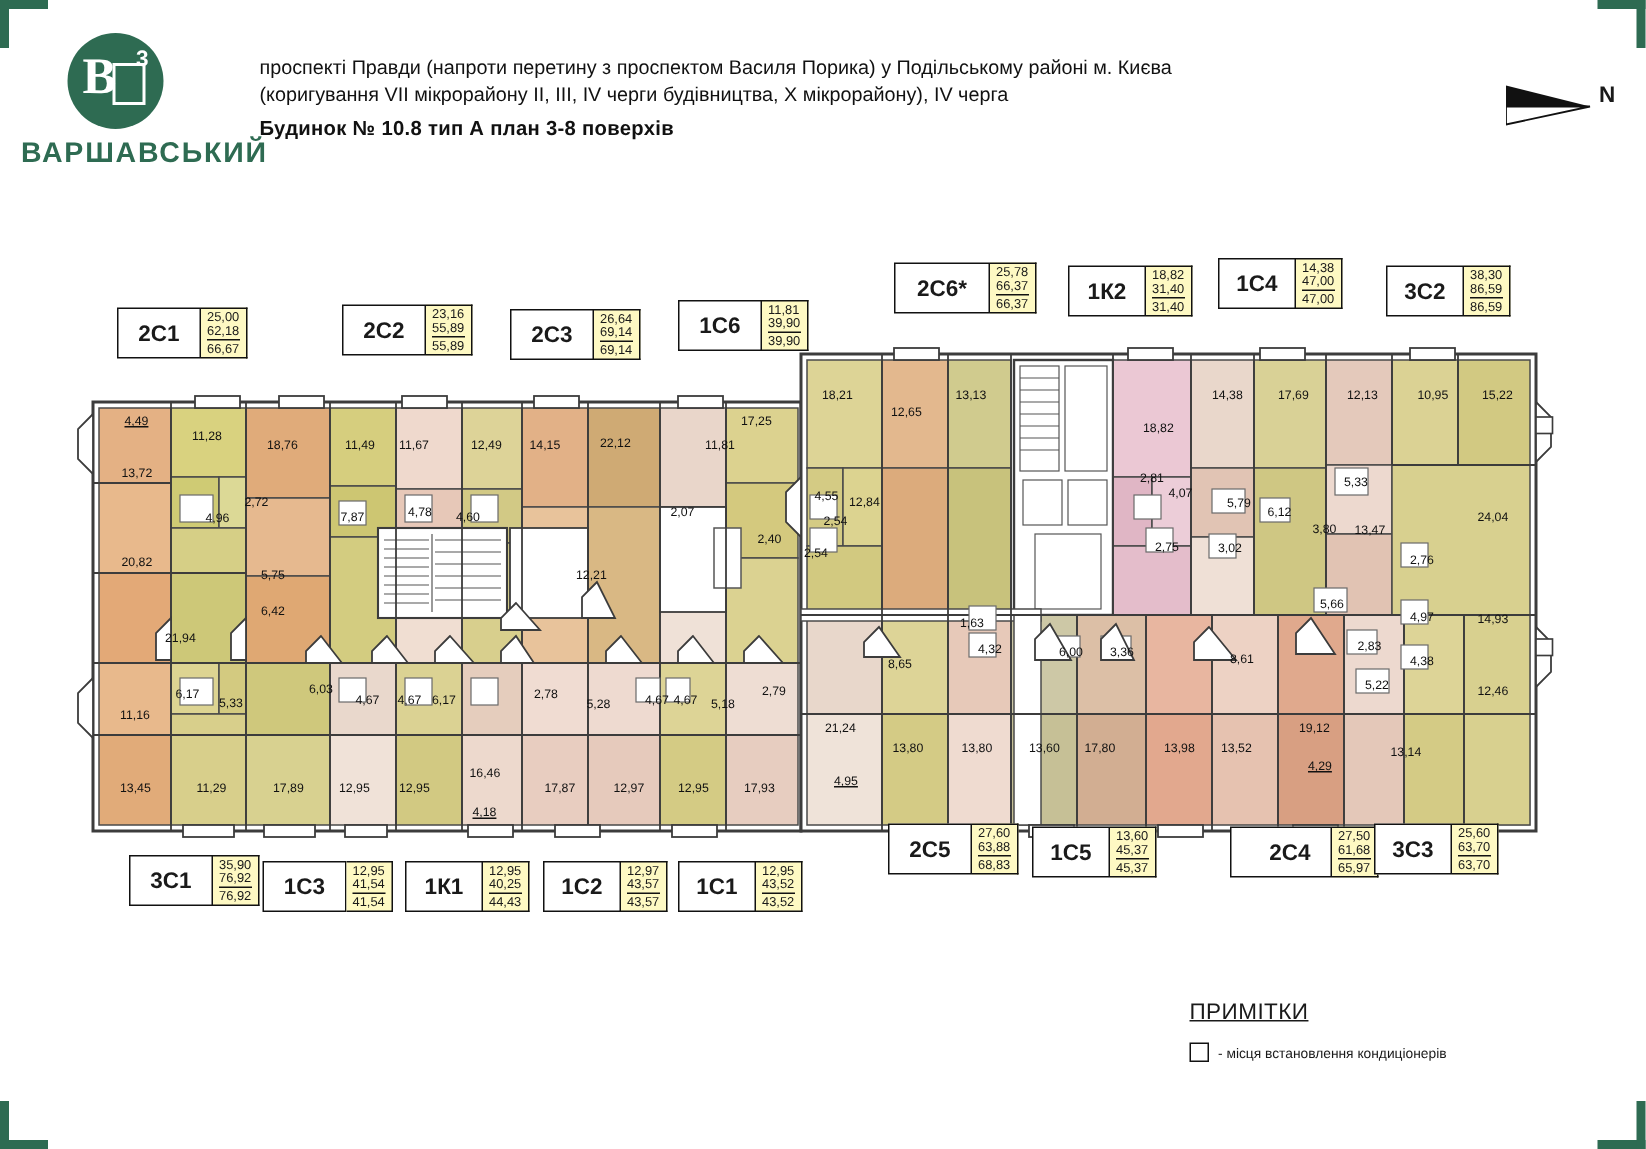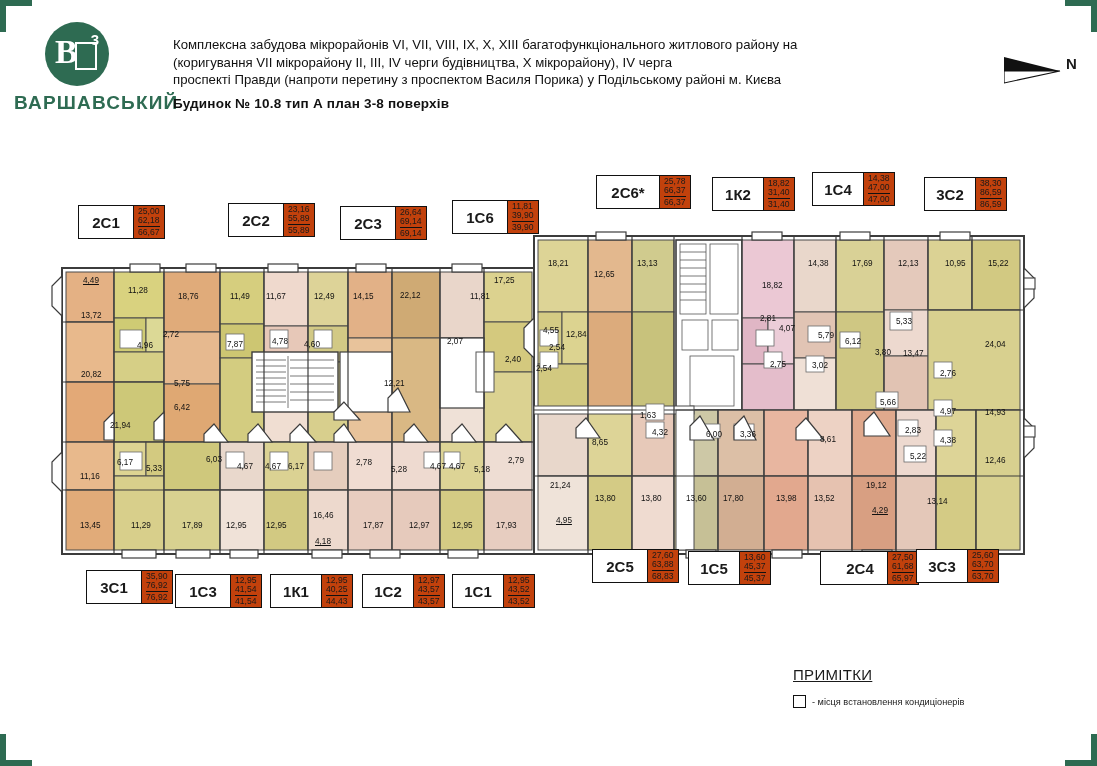--- a/index.html
+++ b/index.html
@@ -23,21 +23,21 @@
   .north svg { position:absolute; left:0; top:0; }
   .north .nlab { position:absolute; left:62px; top:0px; font-size:15px; font-weight:bold; }
 
   
   #plan { position:absolute; left:0; top:0; width:1097px; height:766px; }
 
   
   .aptlab { position:absolute; display:flex; align-items:stretch; }
   .aptlab .code { border:1.3px solid #111; background:#fff; padding:0 5px; display:flex; align-items:center; justify-content:center;
                   font-size:15px; font-weight:bold; line-height:1; min-width:34px; }
-  .aptlab .nums { border:1.3px solid #111; border-left:none; background:#c2410c; padding:1px 4px 1px 4px; display:flex; flex-direction:column; justify-content:center; }
+  .aptlab .nums { border:1.3px solid #111; border-left:none; background:#fef9c3; padding:1px 4px 1px 4px; display:flex; flex-direction:column; justify-content:center; }
   .aptlab .nums span { font-size:8.6px; line-height:9.4px; display:block; text-align:left; letter-spacing:0; }
   .aptlab .nums .sep { border-top:1px solid #111; height:0; margin:0.5px 0; }
 
   
   .dim { position:absolute; font-size:8.2px; color:#111; white-space:nowrap; }
   .dim.u { text-decoration:underline; }
 
   
   .notes { position:absolute; left:793px; top:666px; width:260px; }
   .notes .t { font-size:15px; text-decoration:underline; letter-spacing:.3px; }
@@ -63,23 +63,22 @@
 <div class="logo">
   <div class="logo-circle">
     <span class="b">В</span>
     <span class="sqr"></span>
     <span class="num">3</span>
   </div>
   <div class="logo-text">ВАРШАВСЬКИЙ</div>
 </div>
 
 <div class="hdr">
-  <div class="l">Комплексна забудова мікрорайонів VI, VII, VIII, IX, X, XIII багатофункціонального житлового району на</div>
+  <div class="l">проспекті Правди (напроти перетину з проспектом Василя Порика) у Подільському районі м. Києва</div>
   <div class="l">(коригування VII мікрорайону II, III, IV черги будівництва, X мікрорайону), IV черга</div>
-  <div class="l">проспекті Правди (напроти перетину з проспектом Василя Порика) у Подільському районі м. Києва</div>
   <div class="sub">Будинок № 10.8   тип А   план  3-8 поверхів</div>
 </div>
 
 <div class="north">
   <svg width="62" height="30" viewBox="0 0 62 30">
     <polygon points="0,2 56,16 0,16" fill="#111"></polygon>
     <polygon points="0,16 56,16 0,28" fill="none" stroke="#111" stroke-width="1.2"></polygon>
   </svg>
   <span class="nlab">N</span>
 </div>

